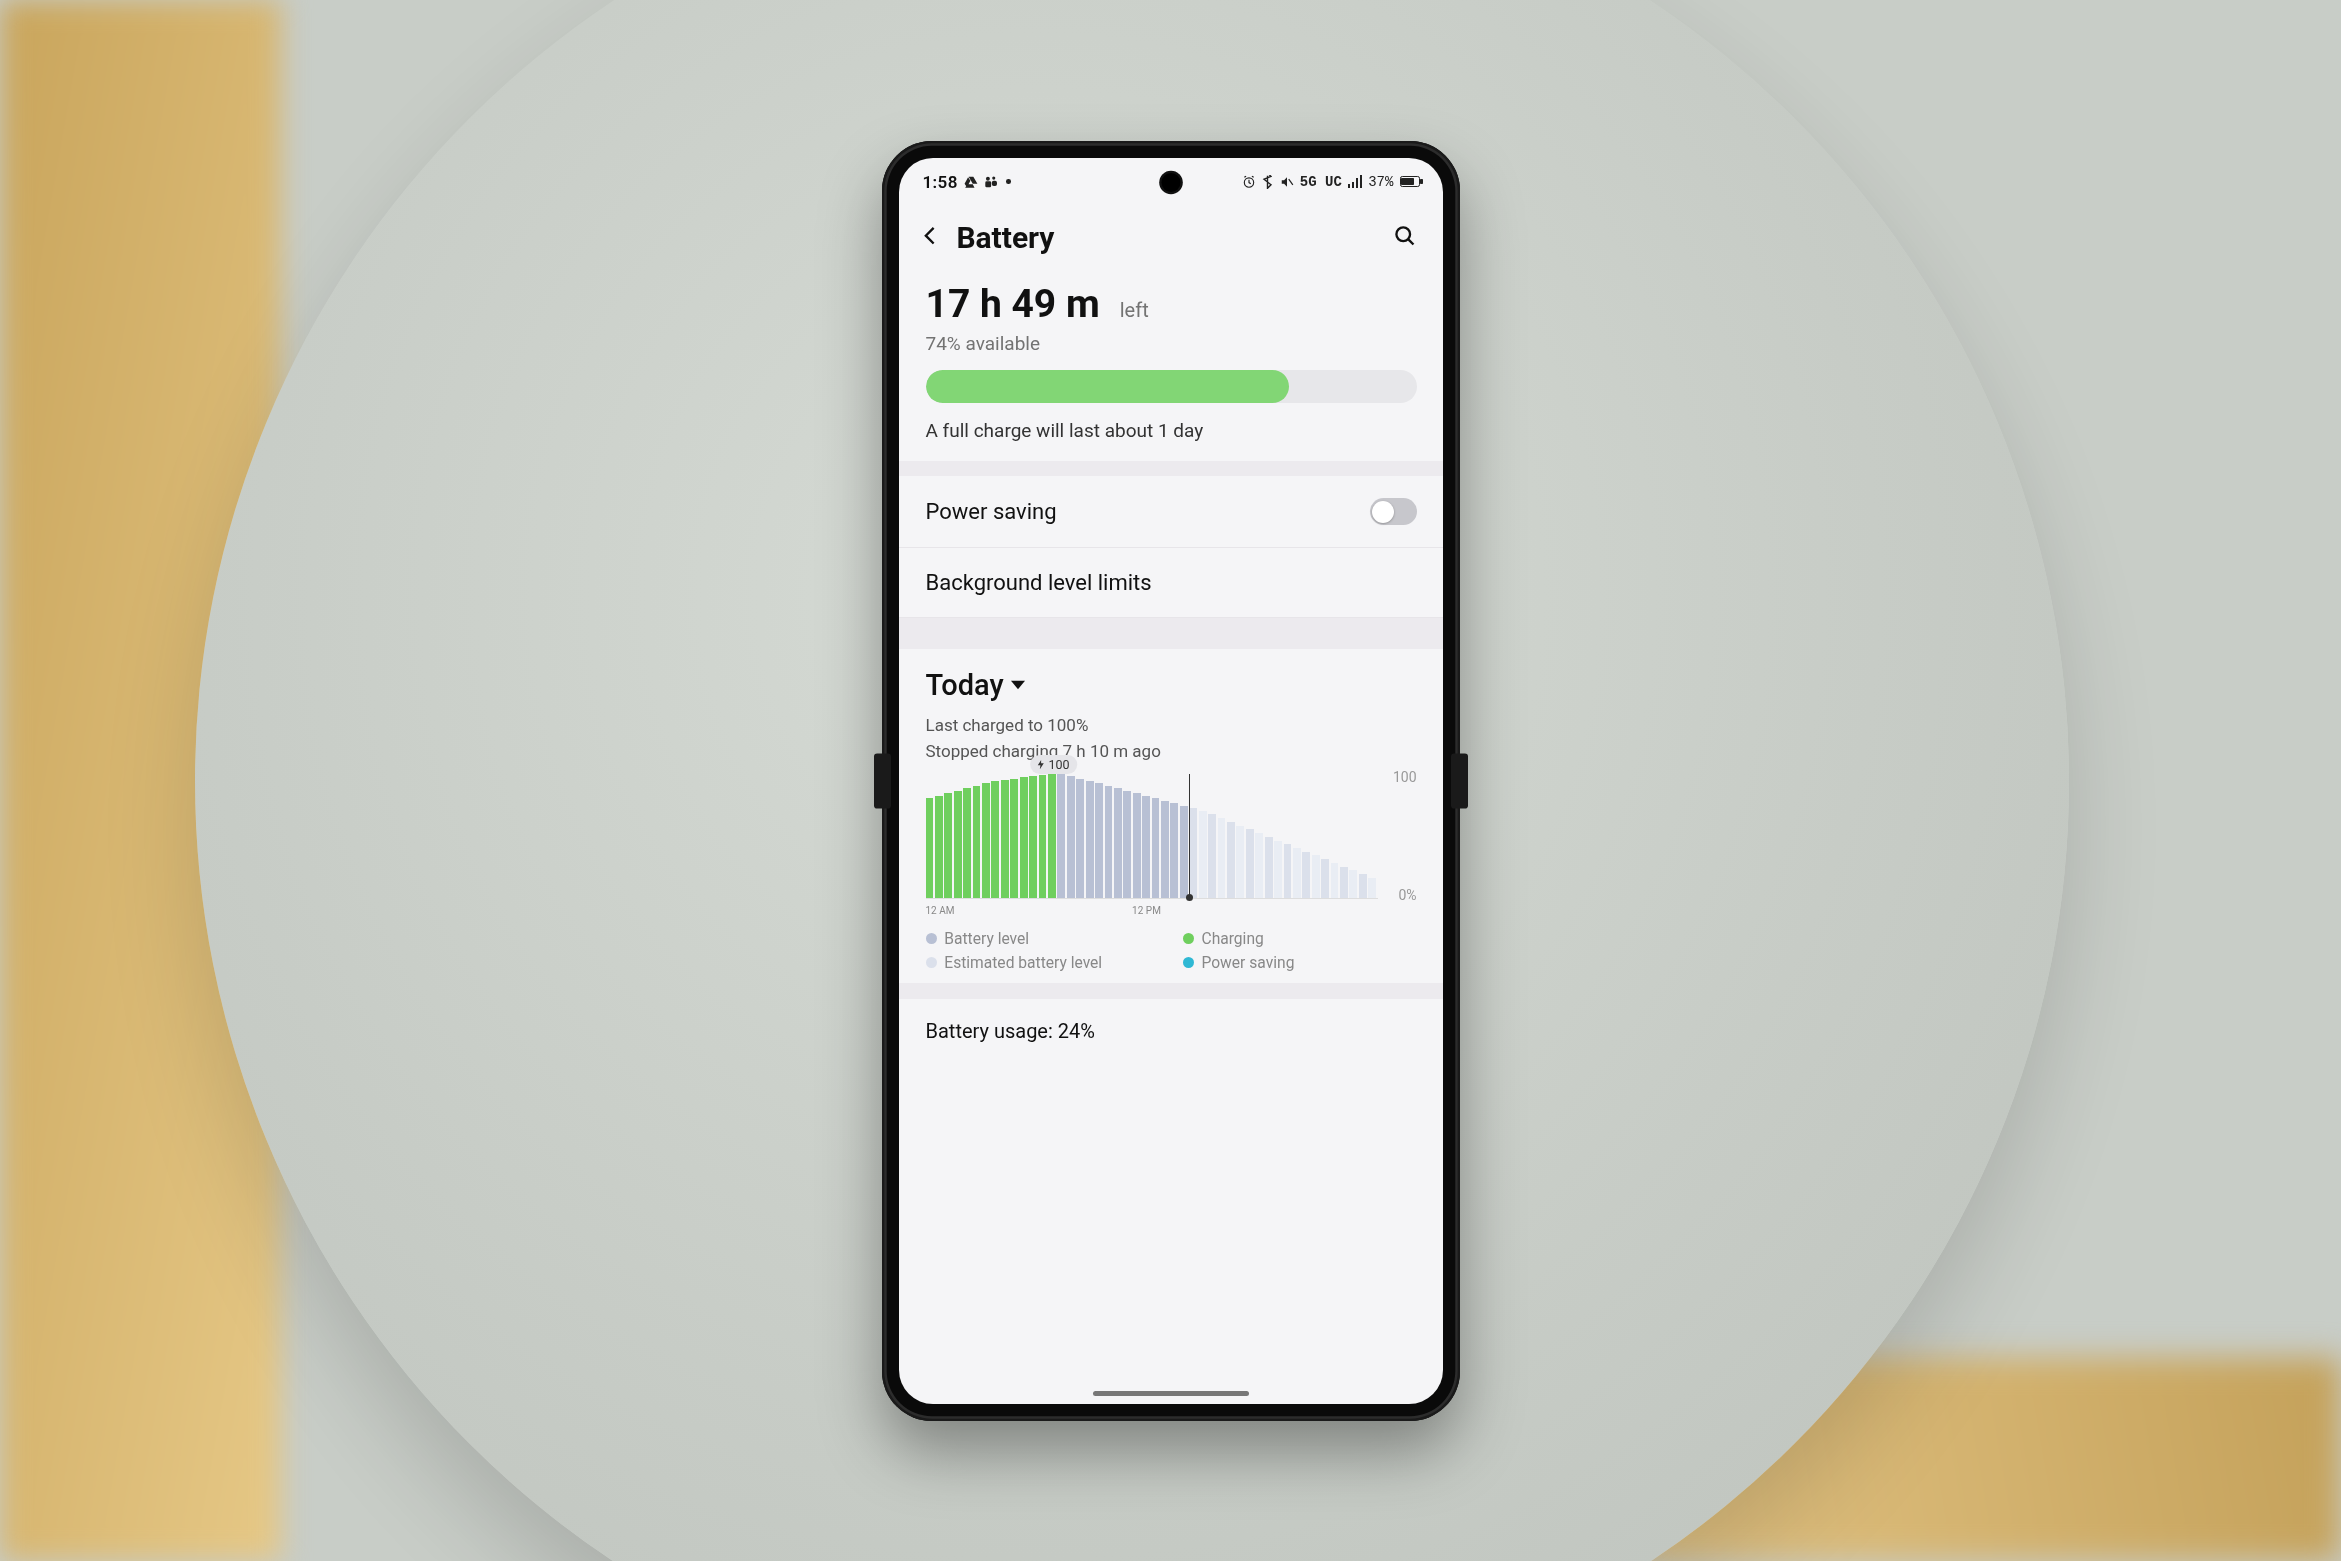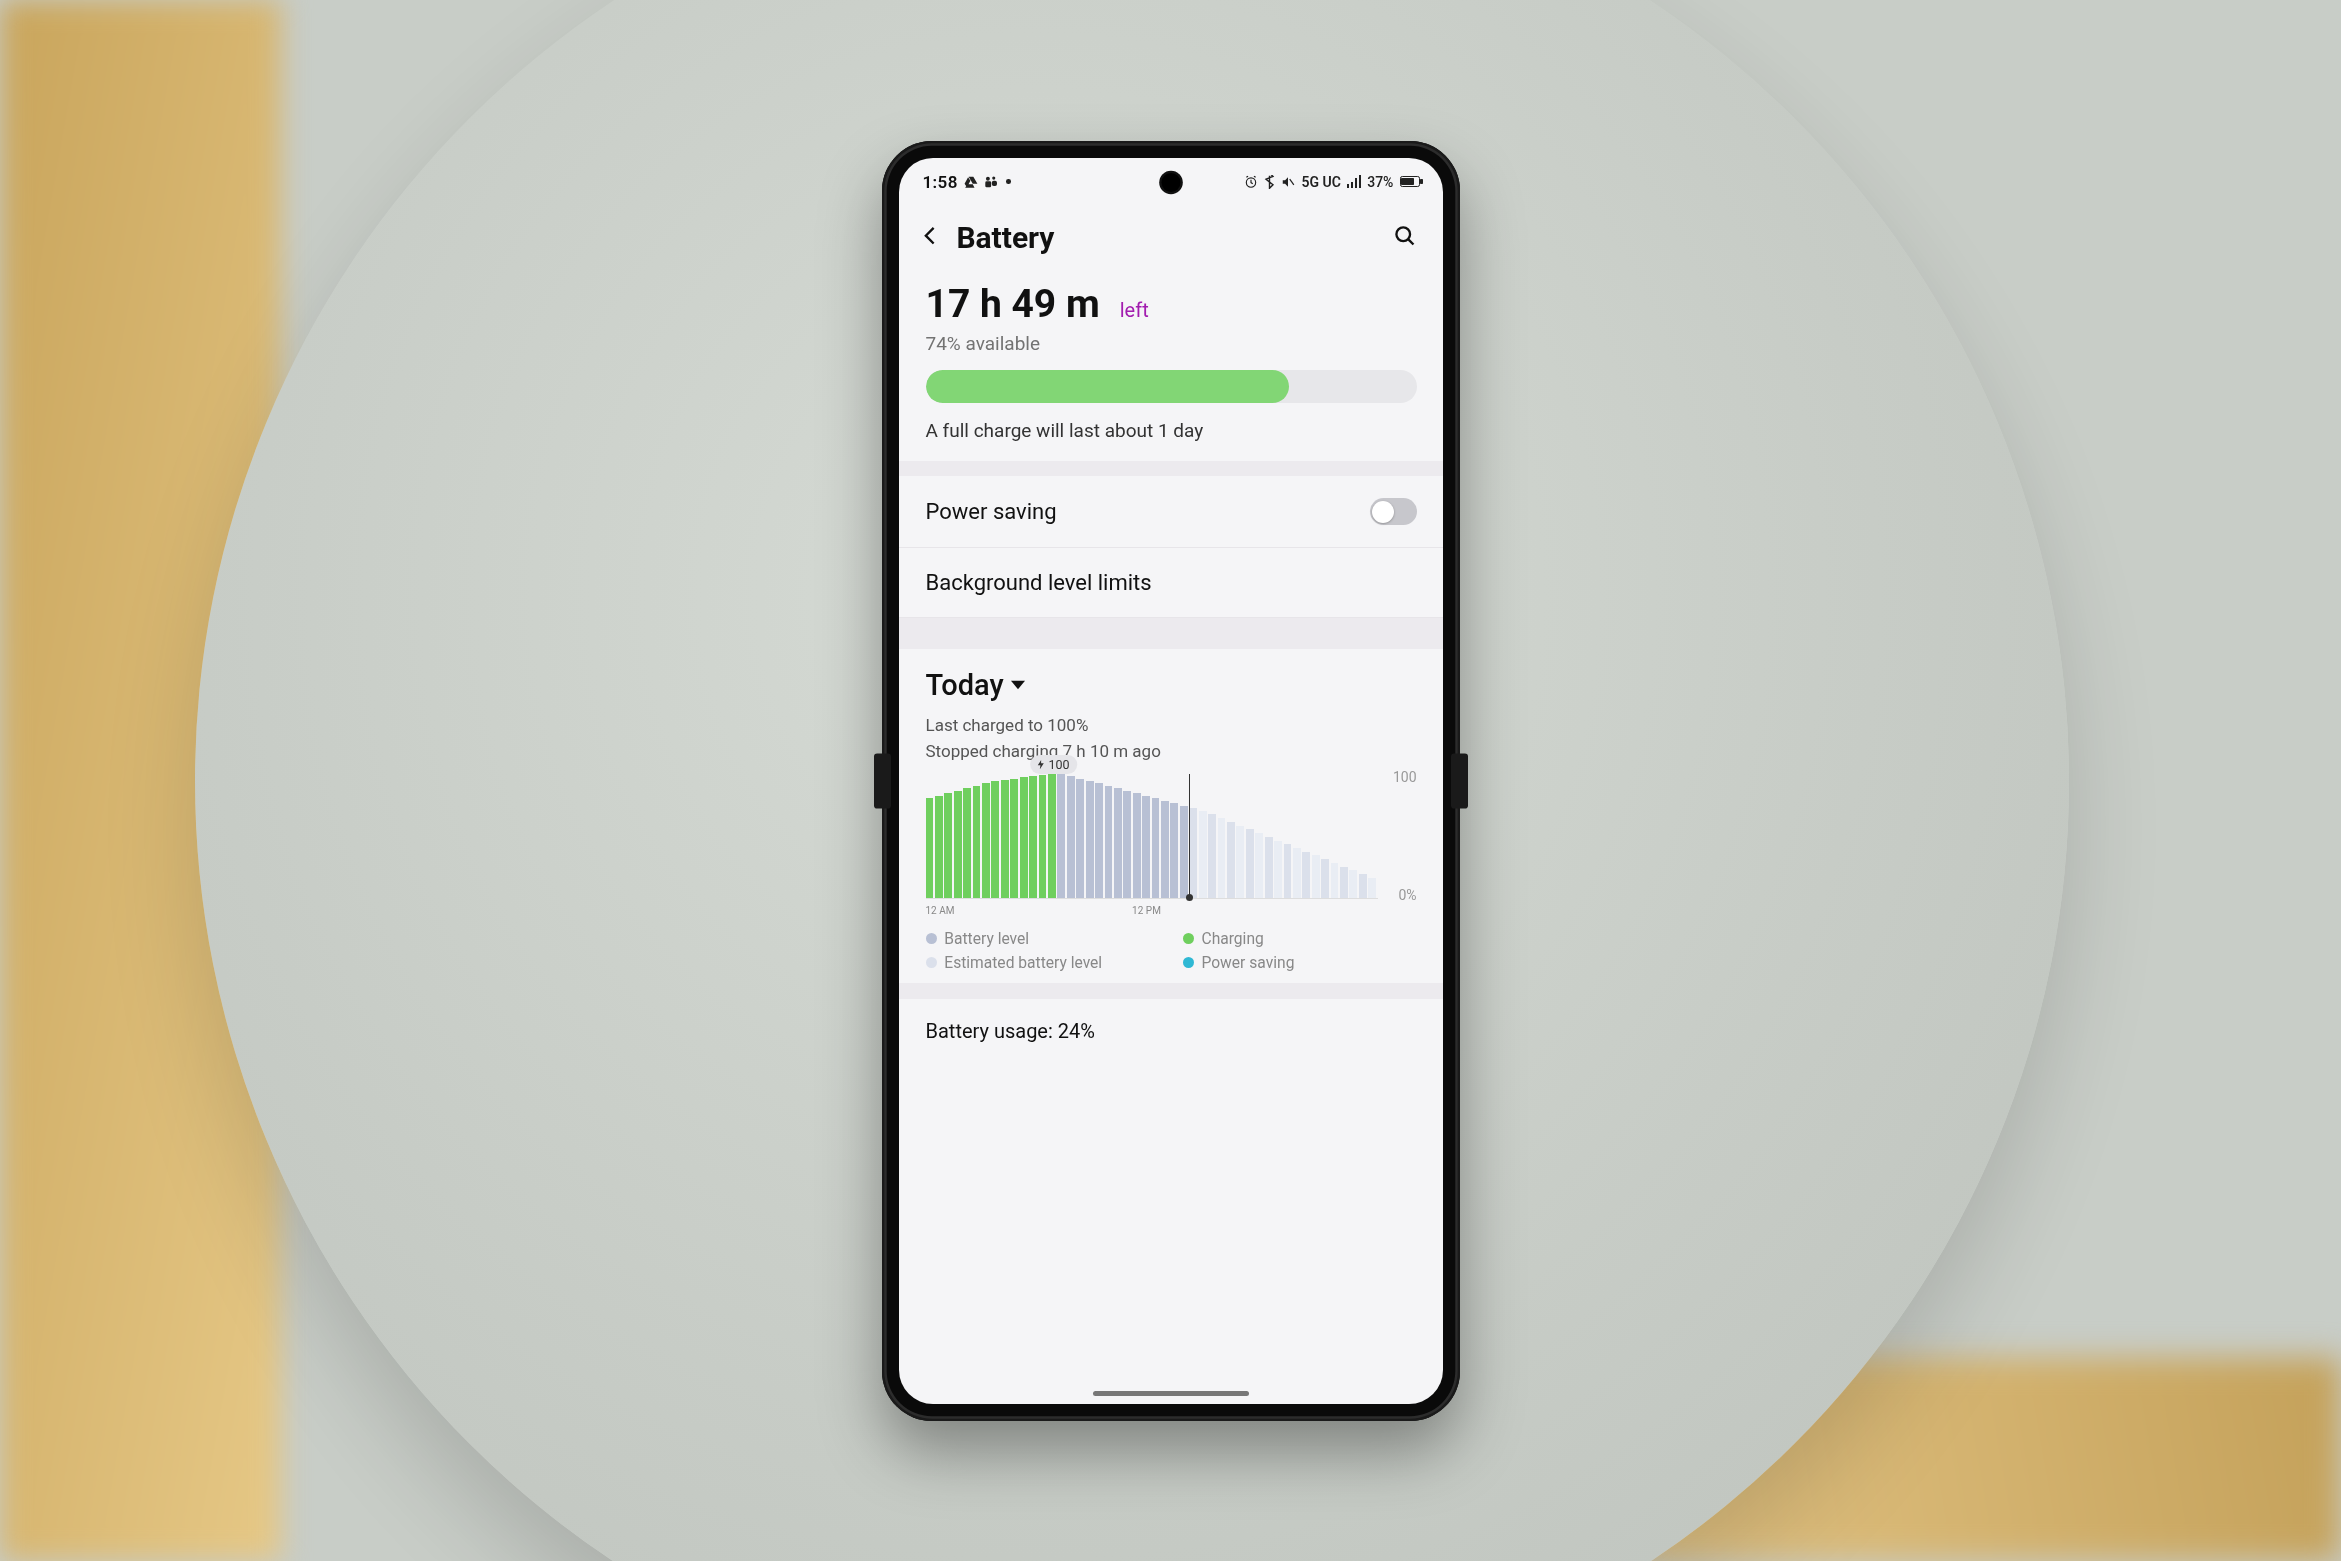--- a/index.html
+++ b/index.html
@@ -99,21 +99,21 @@
     display: flex;
     align-items: center;
     justify-content: space-between;
     padding: 6.2px 23.4px 0 23.4px;
     font-size: 17px;
     font-weight: 500;
     color: #111;
   }
   .status-left, .status-right { display:flex; align-items:center; gap:6.2px; }
   .status-left .time { font-weight:600; letter-spacing:0.4px; }
-  .status-left .icons, .status-right { font-size:14px; color:#222; }
+  .status-left .icons, .status-right { font-size:14px; color:#222;font-family:Liberation Mono, monospace; }
   .status-icon { display:inline-flex; align-items:center; }
   .sig-bars { display:inline-flex; align-items:flex-end; gap:1.6px; height:12.5px; }
   .sig-bars span { width:2.3px; background:#222; }
   .sig-bars span:nth-child(1){height:3.9px}
   .sig-bars span:nth-child(2){height:6.2px}
   .sig-bars span:nth-child(3){height:9.4px}
   .sig-bars span:nth-child(4){height:12.5px}
   .batt-icon { display:inline-block; width:20px; height:11px; border:1.6px solid #222; border-radius:2.3px; position:relative; }
   .batt-icon::after{content:"";position:absolute;right:-3.9px;top:2.3px;width:2.3px;height:4.7px;background:#222;border-radius:0.8px;}
   .batt-fill{position:absolute;left:0.8px;top:0.8px;bottom:0.8px;background:#222;border-radius:0.8px;}
@@ -128,21 +128,21 @@
   .header-left { display:flex; align-items:center; gap:14px; }
   .back-chevron svg, .search-btn svg { width:23.4px; height:23.4px; stroke:#111; stroke-width:2.4; fill:none; }
   .header-title { font-size:30px; font-weight:700; color:#111; }
 
   
   .content { flex:1; overflow:hidden; }
   .section-pad { padding: 7.8px 26.5px 19px 26.5px; }
 
   .time-left-row { display:flex; align-items:baseline; gap:20px; margin-top:6.2px; }
   .time-left { font-size:39px; font-weight:700; color:#111; }
-  .time-left-suffix { font-size:20px; color:#a21caf; }
+  .time-left-suffix { font-size:20px; color:#737373; }
   .available { font-size:19px; color:#737373; margin-top:4.7px; }
 
   .progress-track {
     margin-top:15.6px;
     height:33px;
     background:#e7e7ea;
     border-radius:780px;
     overflow:hidden;
   }
   .progress-fill {

